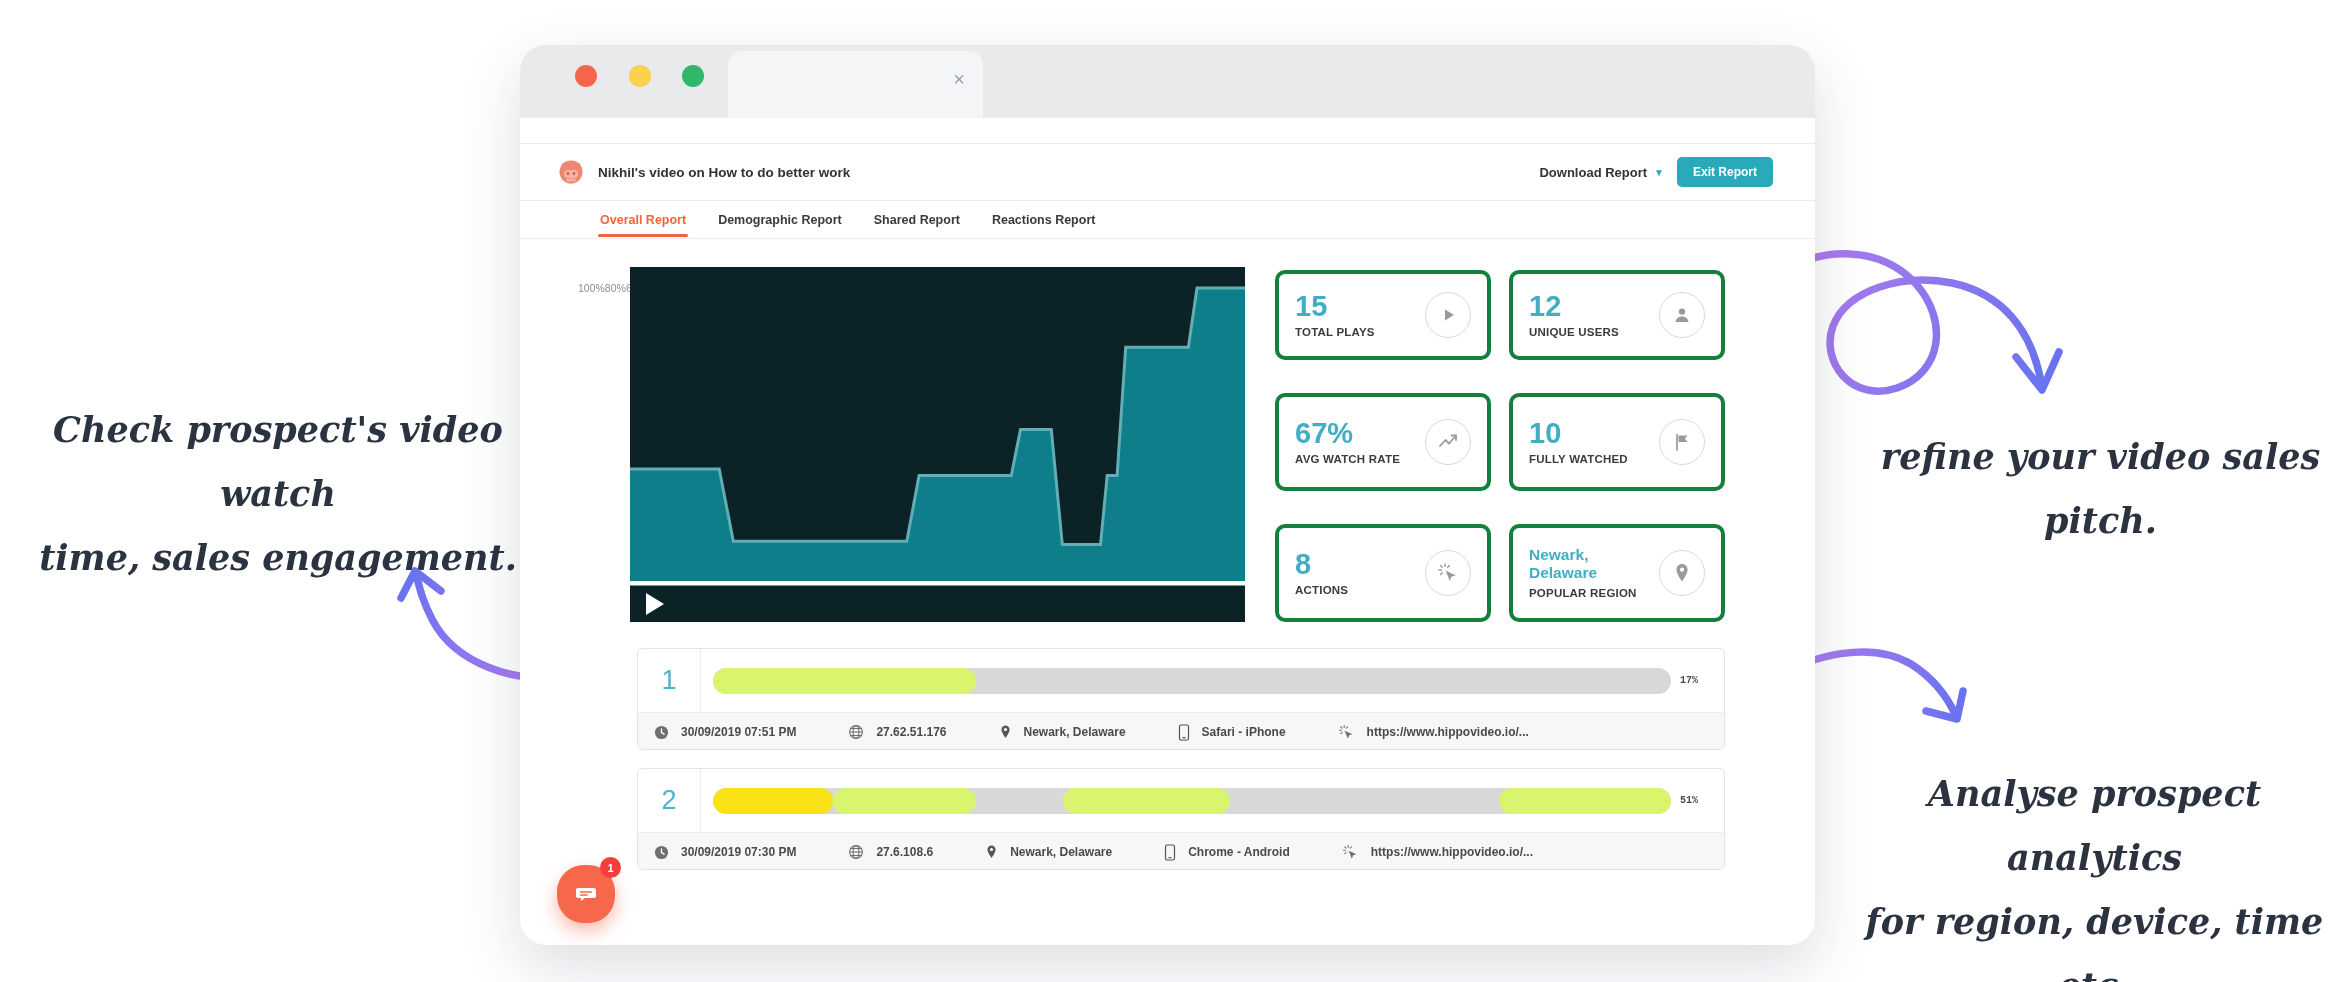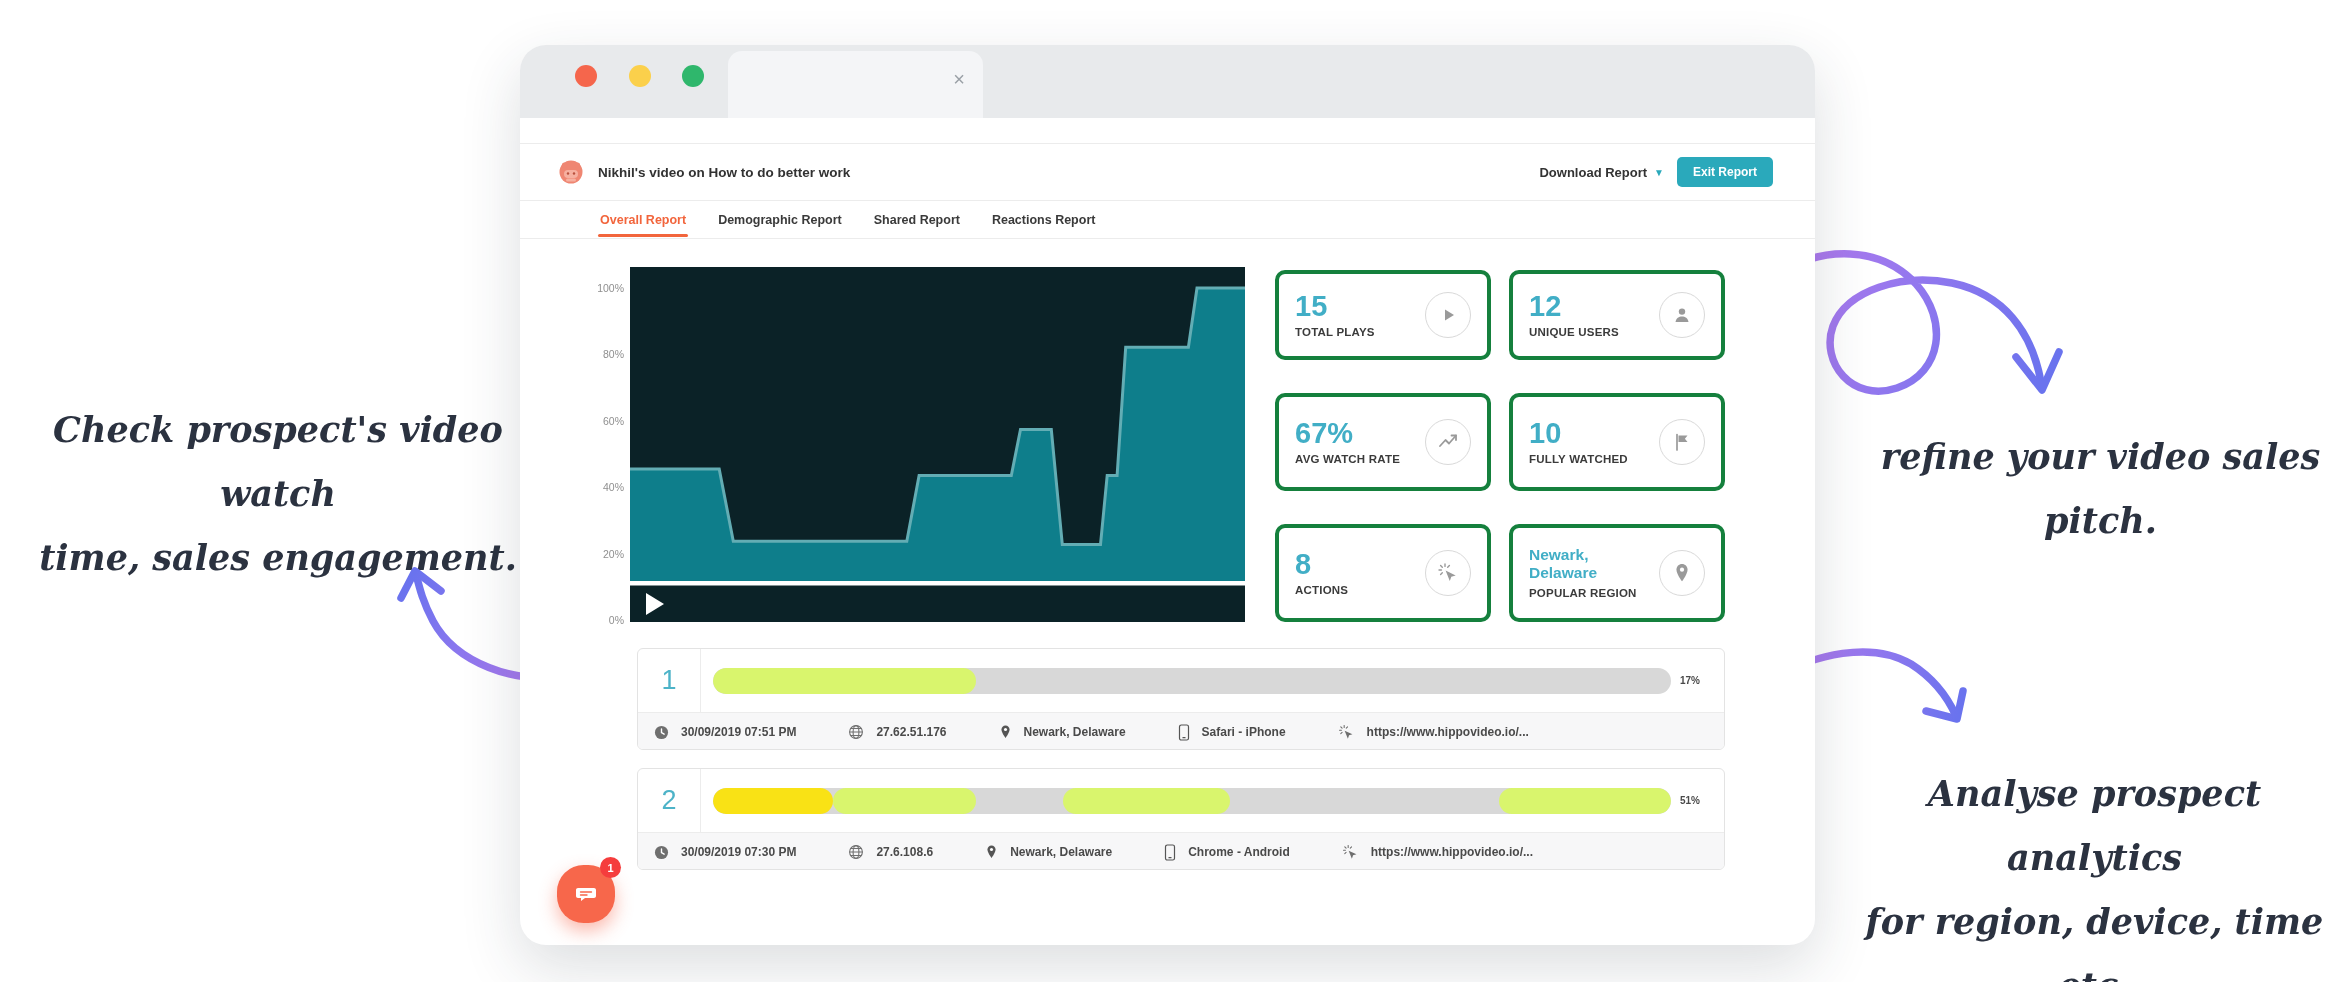--- a/index.html
+++ b/index.html
@@ -39,21 +39,21 @@
 
   
   .tabs { position:absolute; left:0; top:157px; width:100%; height:37px; display:flex; align-items:center;
     padding-left:78px; gap:28px; border-bottom:1px solid #ececec; background:#fff;text-align:center; }
   .rtab { font-size:12.5px; font-weight:700; color:#3a3a3a; padding:10px 2px; position:relative; cursor:pointer; }
   .rtab.active { color:#f2653c; }
   .rtab.active::after { content:""; position:absolute; left:0; right:0; bottom:0; height:3px; background:#f2653c; border-radius:2px; }
 
   
   .ylabels { position:absolute; left:58px; top:237px; width:46px; height:344px; display:flex;
-    flex-direction:column; justify-content:space-between; text-align:right; }
+    justify-content:space-between; text-align:right; }
   .ylabels span { font-size:10.5px; color:#8f8f8f; }
   .player { position:absolute; left:110px; top:222px; width:615px; height:355px; background:#0b2227; }
   .player svg { display:block; }
 
   
   .stats { position:absolute; left:755px; top:225px; width:450px; display:grid;
     grid-template-columns:1fr 1fr; grid-template-rows:90px 98px 98px; column-gap:18px; row-gap:33px; }
   .card { background:#fff; border:4px solid #15803d; border-radius:10px; position:relative;
     padding:13px 16px; display:flex; align-items:center; }
   .card-main { display:flex; flex-direction:column; justify-content:center; }
@@ -63,21 +63,21 @@
   .stat-icon { position:absolute; right:16px; top:50%; transform:translateY(-50%); width:46px; height:46px;
     border-radius:50%; border:1.5px solid #d9d9d9; display:flex; align-items:center; justify-content:center; }
 
   
   .viewer { position:absolute; left:117px; width:1088px; height:102px; border:1px solid #e3e3e3;
     border-radius:6px; background:#fff; overflow:hidden; }
   .viewer.v1 { top:603px; } .viewer.v2 { top:723px; }
   .v-top { height:63px; display:flex; align-items:center; }
   .v-num { width:63px; align-self:stretch; display:flex; align-items:center; justify-content:center;
     border-right:1px solid #ececec; color:#4db3c8; font-size:27px; font-weight:400; }
-  .bar-wrap { flex:1; display:flex; align-items:center; padding:0 10px 0 12px; }
+  .bar-wrap { flex:1; display:flex; align-items:center; padding:0 10px 0 12px;font-family:Liberation Mono, monospace; }
   .bar-track { position:relative; height:26px; flex:1; background:#d8d8d8; border-radius:13px; overflow:hidden; }
   .bar-seg { position:absolute; top:0; bottom:0; border-radius:13px; }
   .bar-pct { width:34px; margin-left:9px; font-size:10px; font-weight:700; color:#4a4a4a; }
   .v-details { height:39px; background:#f7f7f8; border-top:1px solid #ececec; display:flex; align-items:center;
     padding:0 16px; gap:52px; }
   .d-item { display:flex; align-items:center; gap:12px; font-size:12px; font-weight:600; color:#4a4a4a; white-space:nowrap; }
   .d-item svg { flex:0 0 auto; }
 
   
   .chat { position:absolute; left:37px; top:820px; width:58px; height:58px; background:#f7674b;

